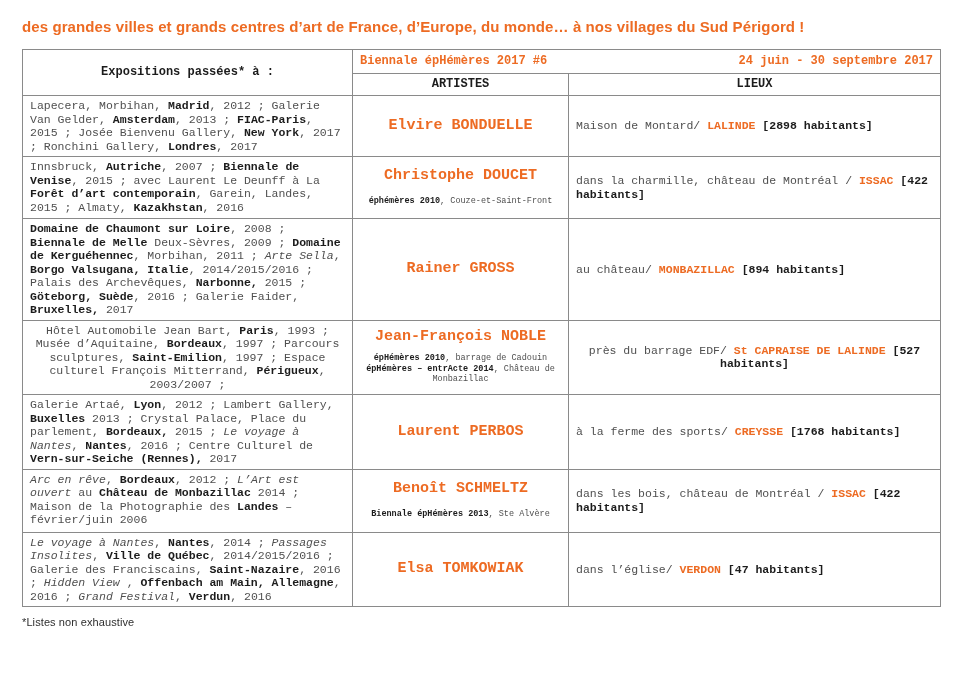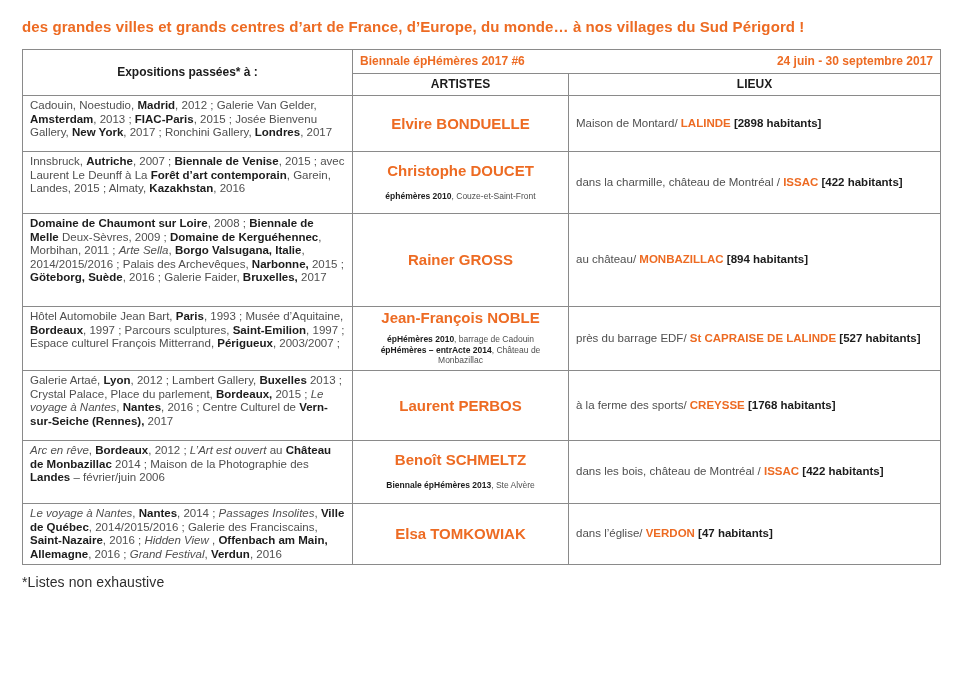--- a/index.html
+++ b/index.html
@@ -19,20 +19,21 @@
     font-size:15px;font-weight:bold;color:var(--ink);
     letter-spacing:.1px;margin-bottom:7px;
   }
   .title-line2{
     font-size:15px;font-weight:bold;color:var(--accent);
     letter-spacing:.1px;margin-bottom:14px;
   }
   table{
     border-collapse:collapse;table-layout:fixed;
     width:918px;
+    font-family:Liberation Mono, monospace;
   }
   td{
     border:1px solid var(--border);
     overflow:hidden;
     padding:3px 7px;
     font-size:11.5px;line-height:13.5px;
   }
   col.c1{width:330px;}
   col.c2{width:216px;}
   col.c3{width:372px;}
@@ -46,38 +47,38 @@
   .event-cell{vertical-align:middle;}
   .event-flex{display:flex;justify-content:space-between;gap:74px;}
   .event-flex span{font-weight:bold;color:var(--accent);font-size:12px;white-space:nowrap;}
   
   td.expo{vertical-align:top;color:var(--body);}
   td.artist{vertical-align:middle;text-align:center;}
   td.lieu{vertical-align:middle;}
   tr.r0 td{height:56px;}
   tr.r1 td{height:62px;}
   tr.r2 td{height:93px;}
-  tr.r3 td{height:64px;}
+  tr.r3 td{height:64px;text-align:center;}
   tr.r4 td{height:70px;}
   tr.r5 td{height:63px;}
   tr.r6 td{height:60px;}
   .aname{
     font-weight:bold;color:var(--accent);
     font-size:15px;line-height:14px;
   }
   .anote{
     font-size:8.5px;line-height:10.5px;color:var(--body);
     margin-top:13px;
   }
   .anote .b{font-size:8.5px;}
   .b{font-weight:bold;color:var(--ink);}
   .i{font-style:italic;}
   .c-accent{color:var(--accent);}
   .footnote{
-    margin-top:9px;font-size:14px;color:#2e2e2e;letter-spacing:.1px;
+    margin-top:9px;font-size:11px;color:#2e2e2e;letter-spacing:.1px;
   }
 </style>
 </head>
 <body>
 
 <div class="page">
 
   <div class="title-line2">des grandes villes et grands centres d’art de France, d’Europe, du monde… à nos villages du Sud Périgord !</div>
 
   <table>
@@ -96,21 +97,21 @@
           <span>24 juin - 30 septembre 2017</span>
         </div>
       </td>
     </tr>
     <tr class="hrow2">
       <td class="hcell">ARTISTES</td>
       <td class="hcell">LIEUX</td>
     </tr>
 
     <tr class="r0">
-      <td class="expo"><span>Cadouin, Noestudio, </span><span class="b">Madrid</span><span>, 2012 ; Galerie Van Gelder, </span><span class="b">Amsterdam</span><span>, 2013 ; </span><span class="b">FIAC-Paris</span><span>, 2015 ; Josée Bienvenu Gallery, </span><span class="b">New York</span><span>, 2017 ; Ronchini Gallery, </span><span class="b">Londres</span><span>, 2017</span></td>
+      <td class="expo"><span>Lapecera, Morbihan, </span><span class="b">Madrid</span><span>, 2012 ; Galerie Van Gelder, </span><span class="b">Amsterdam</span><span>, 2013 ; </span><span class="b">FIAC-Paris</span><span>, 2015 ; Josée Bienvenu Gallery, </span><span class="b">New York</span><span>, 2017 ; Ronchini Gallery, </span><span class="b">Londres</span><span>, 2017</span></td>
       <td class="artist">
         <div class="aname">Elvire BONDUELLE</div>
       </td>
       <td class="lieu"><span>Maison de Montard/ </span><span class="b c-accent">LALINDE</span><span class="b"> [2898 habitants]</span></td>
     </tr>
 
     <tr class="r1">
       <td class="expo"><span>Innsbruck, </span><span class="b">Autriche</span><span>, 2007 ; </span><span class="b">Biennale de Venise</span><span>, 2015 ; avec Laurent Le Deunff à La </span><span class="b">Forêt d’art contemporain</span><span>, Garein, Landes, 2015 ; Almaty, </span><span class="b">Kazakhstan</span><span>, 2016</span></td>
       <td class="artist">
         <div class="aname">Christophe DOUCET</div>

